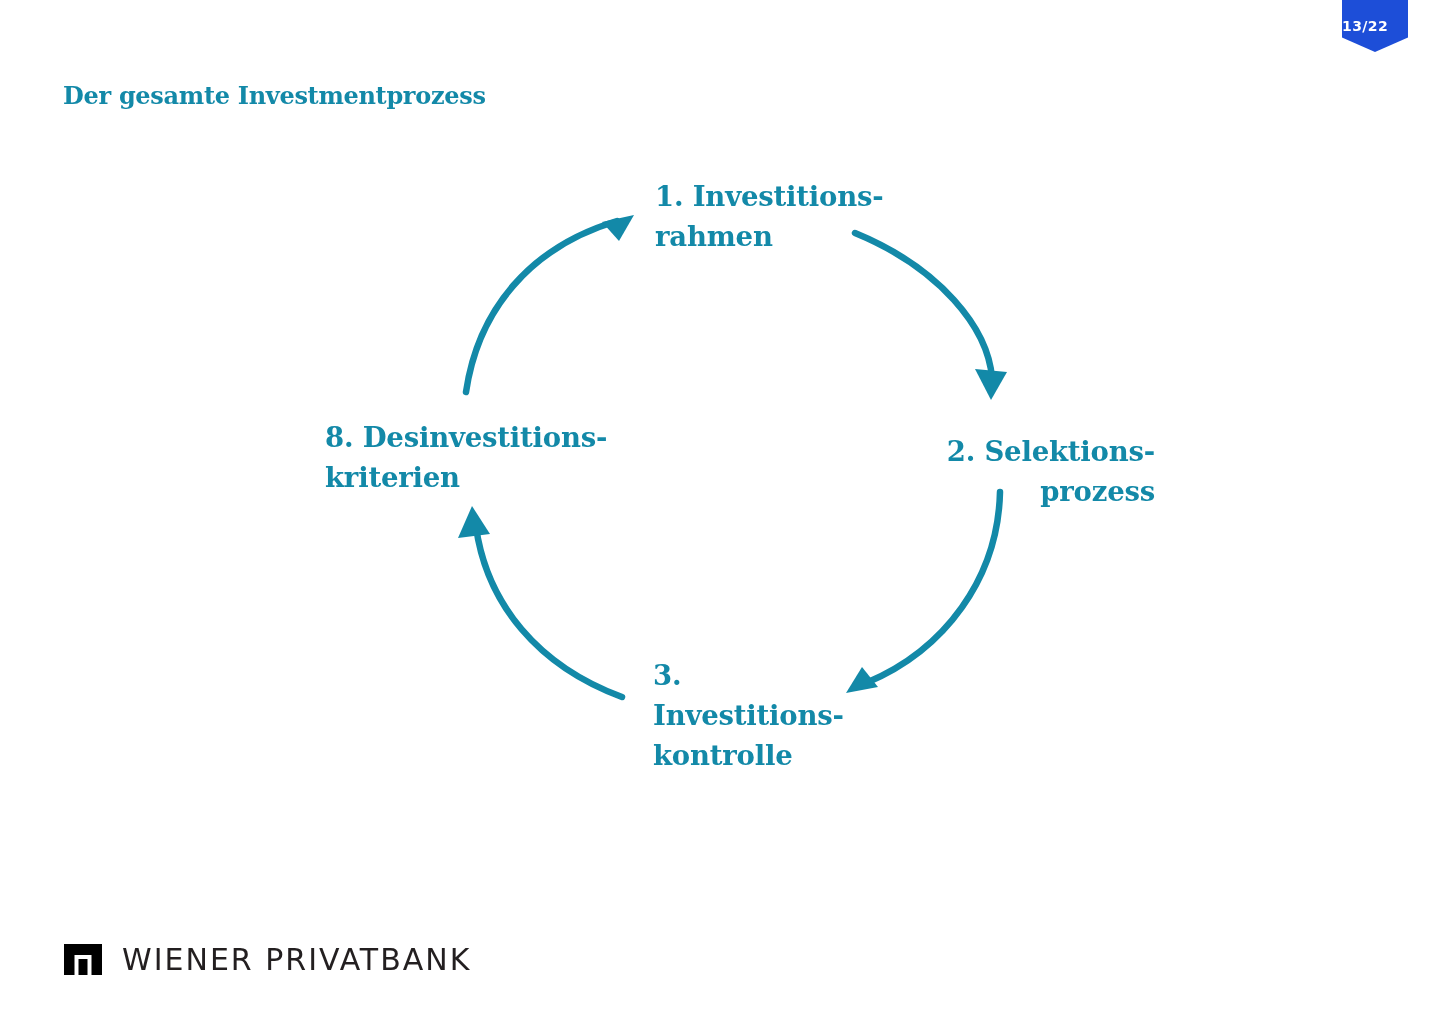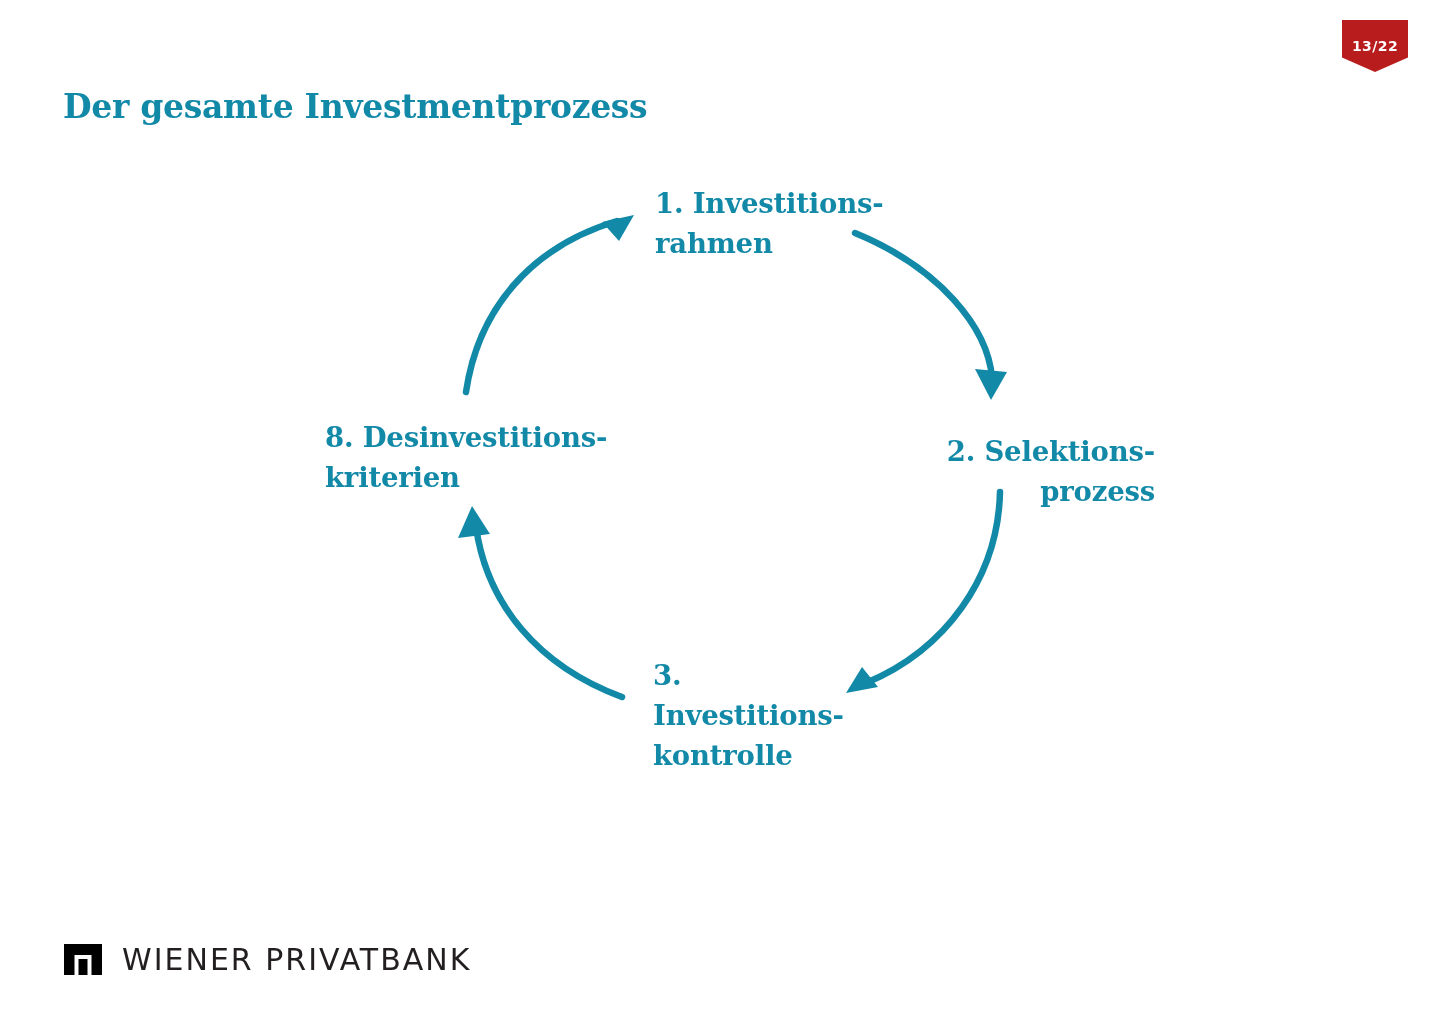--- a/index.html
+++ b/index.html
@@ -19,48 +19,47 @@
     overflow: hidden;
   }
 
   
   .page-badge {
     position: absolute;
     top: 0;
     left: 1342px;
     width: 66px;
     height: 52px;
-    background: #b91c1c;
+    background: #1d4ed8;
     -webkit-clip-path: polygon(0 0, 100% 0, 100% 72%, 50% 100%, 0 72%);
     clip-path: polygon(0 0, 100% 0, 100% 72%, 50% 100%, 0 72%);
     display: flex;
     align-items: flex-start;
-    justify-content: center;
-    margin-top: 20px;
+    justify-content: flex-start;
   }
   .page-badge-text {
     margin-top: 19px;
     color: #ffffff;
     font-family: "DejaVu Sans", "Liberation Sans", sans-serif;
     font-weight: 700;
     font-size: 14px;
     letter-spacing: 0.4px;
     line-height: 1;
     white-space: nowrap;
   }
 
   
   .slide-title {
     position: absolute;
     left: 63px;
     top: 66px;
     color: #1389a8;
     font-family: "DejaVu Serif", "Liberation Serif", serif;
     font-weight: 700;
-    font-size: 33px;
+    font-size: 24px;
     letter-spacing: -0.3px;
     line-height: 1.15;
     white-space: nowrap;
   }
 
   
   .cycle-diagram {
     position: absolute;
     left: 0;
     top: 0;
@@ -79,21 +78,21 @@
   .cycle-label {
     position: absolute;
     color: #1389a8;
     font-family: "DejaVu Serif", "Liberation Serif", serif;
     font-weight: 700;
     font-size: 27.5px;
     line-height: 1.45;
     letter-spacing: -0.2px;
     white-space: pre-line;
   }
-  .label-1 { left: 655px;  top: 184px; text-align: left; }
+  .label-1 { left: 655px;  top: 177px; text-align: left; }
   .label-2 { left: 835px;  top: 432px; width: 320px; text-align: right; }
   .label-3 { left: 653px;  top: 656px; text-align: left; }
   .label-4 { left: 325px;  top: 418px; text-align: left; }
 
   
   .brand-logo {
     position: absolute;
     left: 64px;
     top: 944px;
     display: flex;

